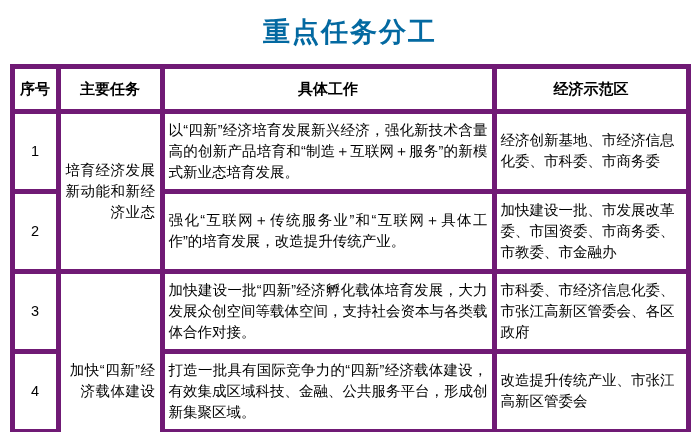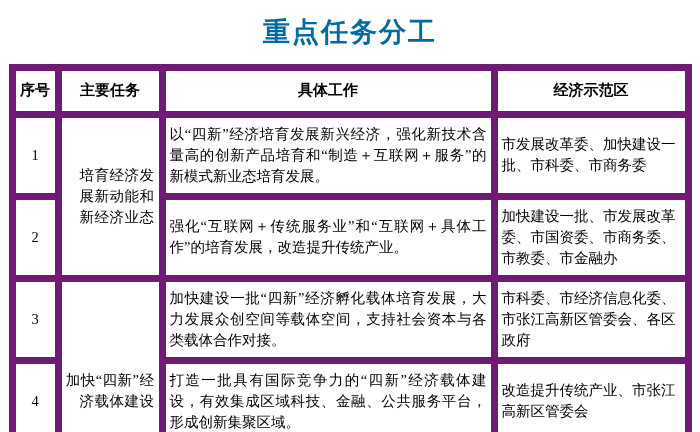--- a/index.html
+++ b/index.html
@@ -31,26 +31,26 @@
     color: #0369a1;
   }
   table.task-table {
     border-collapse: collapse;
     width: 676px;
     margin: 0 auto;
     table-layout: fixed;
   }
   table.task-table th,
   table.task-table td {
-    border: 7px solid #701a75;
+    border: 5px solid #701a75;
     font-size: 14.5px;
     line-height: 1.45;
     padding: 6px 4px;
     vertical-align: middle;
-    font-family: Liberation Serif, serif;
+    font-family: Liberation Sans, sans-serif;
   }
   table.task-table thead th {
     text-align: center;
     font-weight: bold;
     font-size: 15px;
     padding-top: 9px;
     padding-bottom: 9px;
   }
   .col-seq { width: 46px; }
   .col-main { width: 104px; }
@@ -93,21 +93,21 @@
         <th>主要任务</th>
         <th>具体工作</th>
         <th>经济示范区</th>
       </tr>
     </thead>
     <tbody>
       <tr>
         <td class="seq-cell">1</td>
         <td class="main-cell" rowspan="2">培育经济发展新动能和新经济业态</td>
         <td class="work-cell">以“四新”经济培育发展新兴经济，强化新技术含量高的创新产品培育和“制造＋互联网＋服务”的新模式新业态培育发展。</td>
-        <td class="unit-cell">市发展改革委、加快建设一批、市科委、市商务委</td>
+        <td class="unit-cell">经济创新基地、市经济信息化委、市科委、市商务委</td>
       </tr>
       <tr>
         <td class="seq-cell">2</td>
         <td class="work-cell">强化“互联网＋传统服务业”和“互联网＋具体工作”的培育发展，改造提升传统产业。</td>
         <td class="unit-cell">加快建设一批、市发展改革委、市国资委、市商务委、市教委、市金融办</td>
       </tr>
       <tr>
         <td class="seq-cell">3</td>
         <td class="main-cell" rowspan="3">加快“四新”经济载体建设</td>
         <td class="work-cell">加快建设一批“四新”经济孵化载体培育发展，大力发展众创空间等载体空间，支持社会资本与各类载体合作对接。</td>

